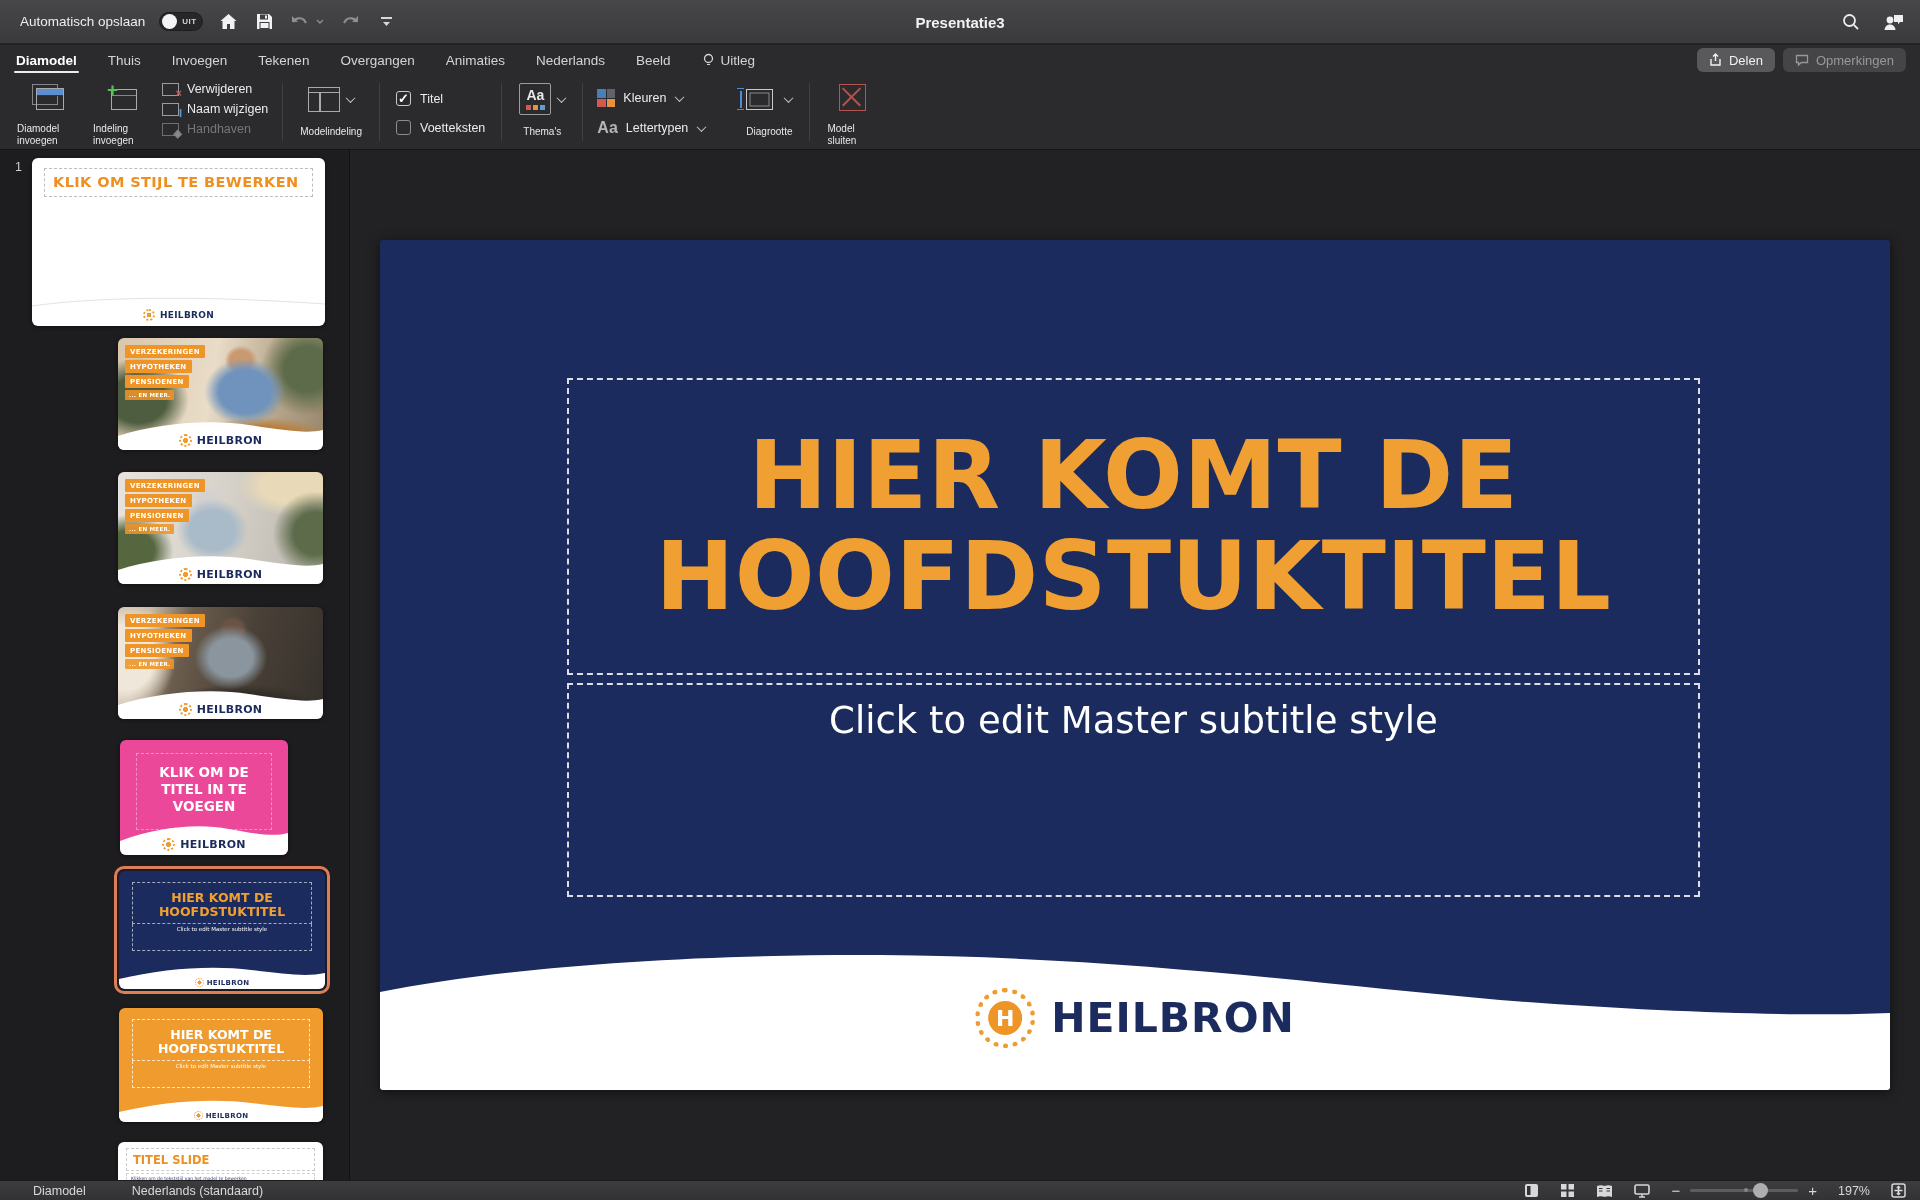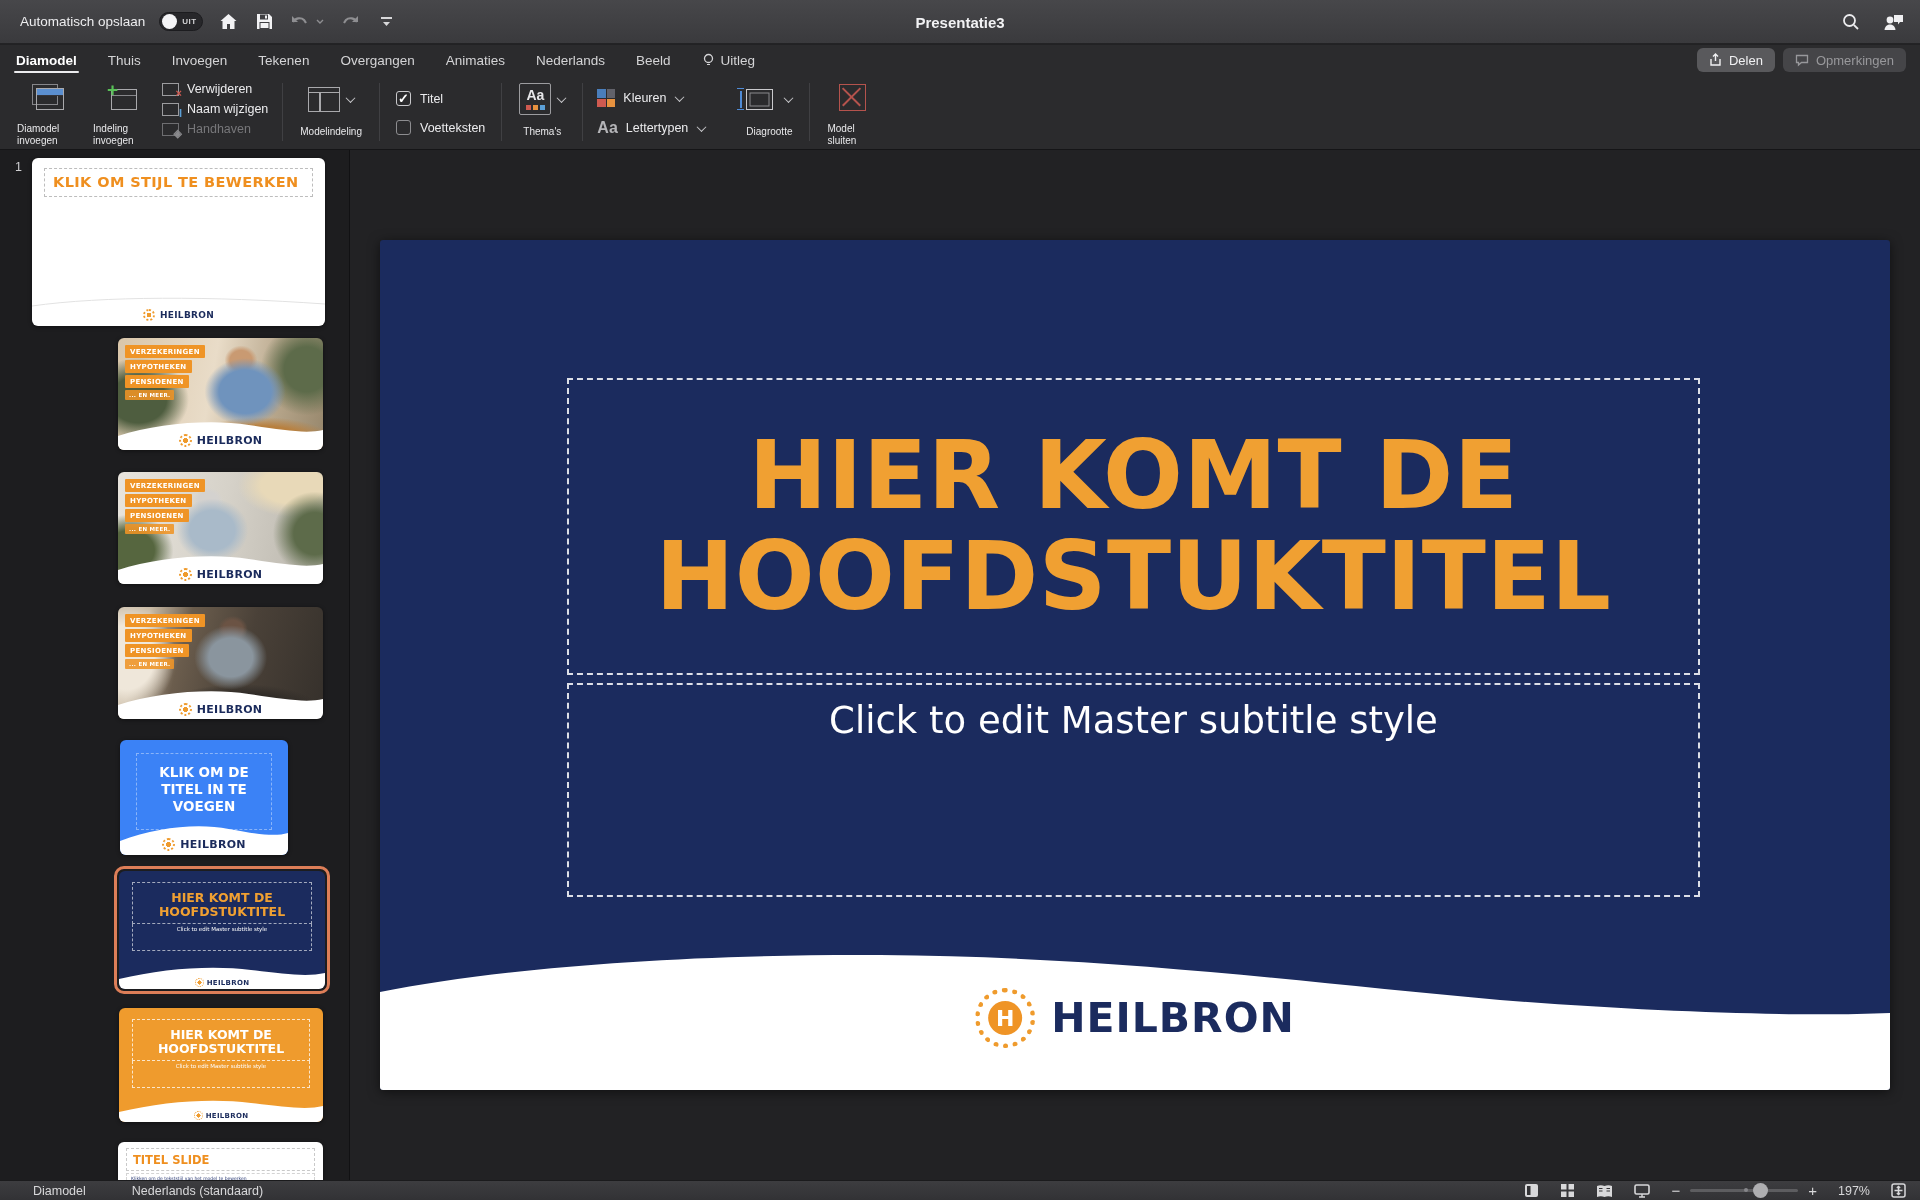--- a/index.html
+++ b/index.html
@@ -129,21 +129,21 @@
       radial-gradient(70px 80px at 4% 45%, #efe7da 0 40%, transparent 70%),
       radial-gradient(100px 36px at 60% 96%, #2e2a26 0 55%, transparent 85%),
       linear-gradient(105deg,#c9bba6 0 14%,#6b5d4d 32%,#4a4138 60%,#35302b); }
   .tags { position:absolute; top:7px; left:7px; display:flex; flex-direction:column; align-items:flex-start; gap:2px; }
   .tag { background:#ef9426; color:#fff; font-weight:bold; font-size:7px; letter-spacing:.3px; padding:2.5px 5px; border-radius:1px; font-family:"DejaVu Sans",sans-serif; }
   .tag.more { font-size:5.5px; background:rgba(239,148,38,.88); padding:2px 4px; }
   .wave { position:absolute; bottom:0; left:0; width:100%; }
   .wave svg { display:block; width:100%; }
   .thumb-logo { position:absolute; bottom:3px; left:0; right:0; display:flex; align-items:center; justify-content:center; gap:5px; }
 
-  .t-navy { left:120px; top:590px; width:168px; height:115px; background:#3b82f6; }
+  .t-navy { left:120px; top:590px; width:168px; height:115px; background:#ec4899; }
   .tn-box { margin:13px 16px 0; border:1px dashed rgba(255,255,255,.4); padding:10px 6px 14px; }
   .tn-title { color:#fff; font-weight:bold; font-size:13.5px; text-align:center; line-height:1.25; font-family:"DejaVu Sans",sans-serif; }
 
   .t-selwrap { position:absolute; left:114px; top:716px; width:216px; height:128px; border:3px solid #dd7e58; border-radius:10px; padding:2px; background:#1d1d1f; }
   .t-chapnavy { position:relative; width:100%; height:100%; border-radius:6px; overflow:hidden; background:#1b2b5e; }
   .t-chaporange { left:119px; top:858px; width:204px; height:114px; background:#ef9b2d; }
   .chap-titlebox { margin:11px 13px 0; border:1px dashed rgba(255,255,255,.6); padding:8px 4px 3px; }
   .chap-title { font-weight:bold; font-size:12.5px; text-align:center; line-height:1.15; font-family:"DejaVu Sans",sans-serif; }
   .chap-title.or { color:#f0a032; } .chap-title.wh { color:#ffffff; }
   .chap-subbox { margin:0 13px; border:1px dashed rgba(255,255,255,.6); border-top:none; padding:2px 2px 18px; }

